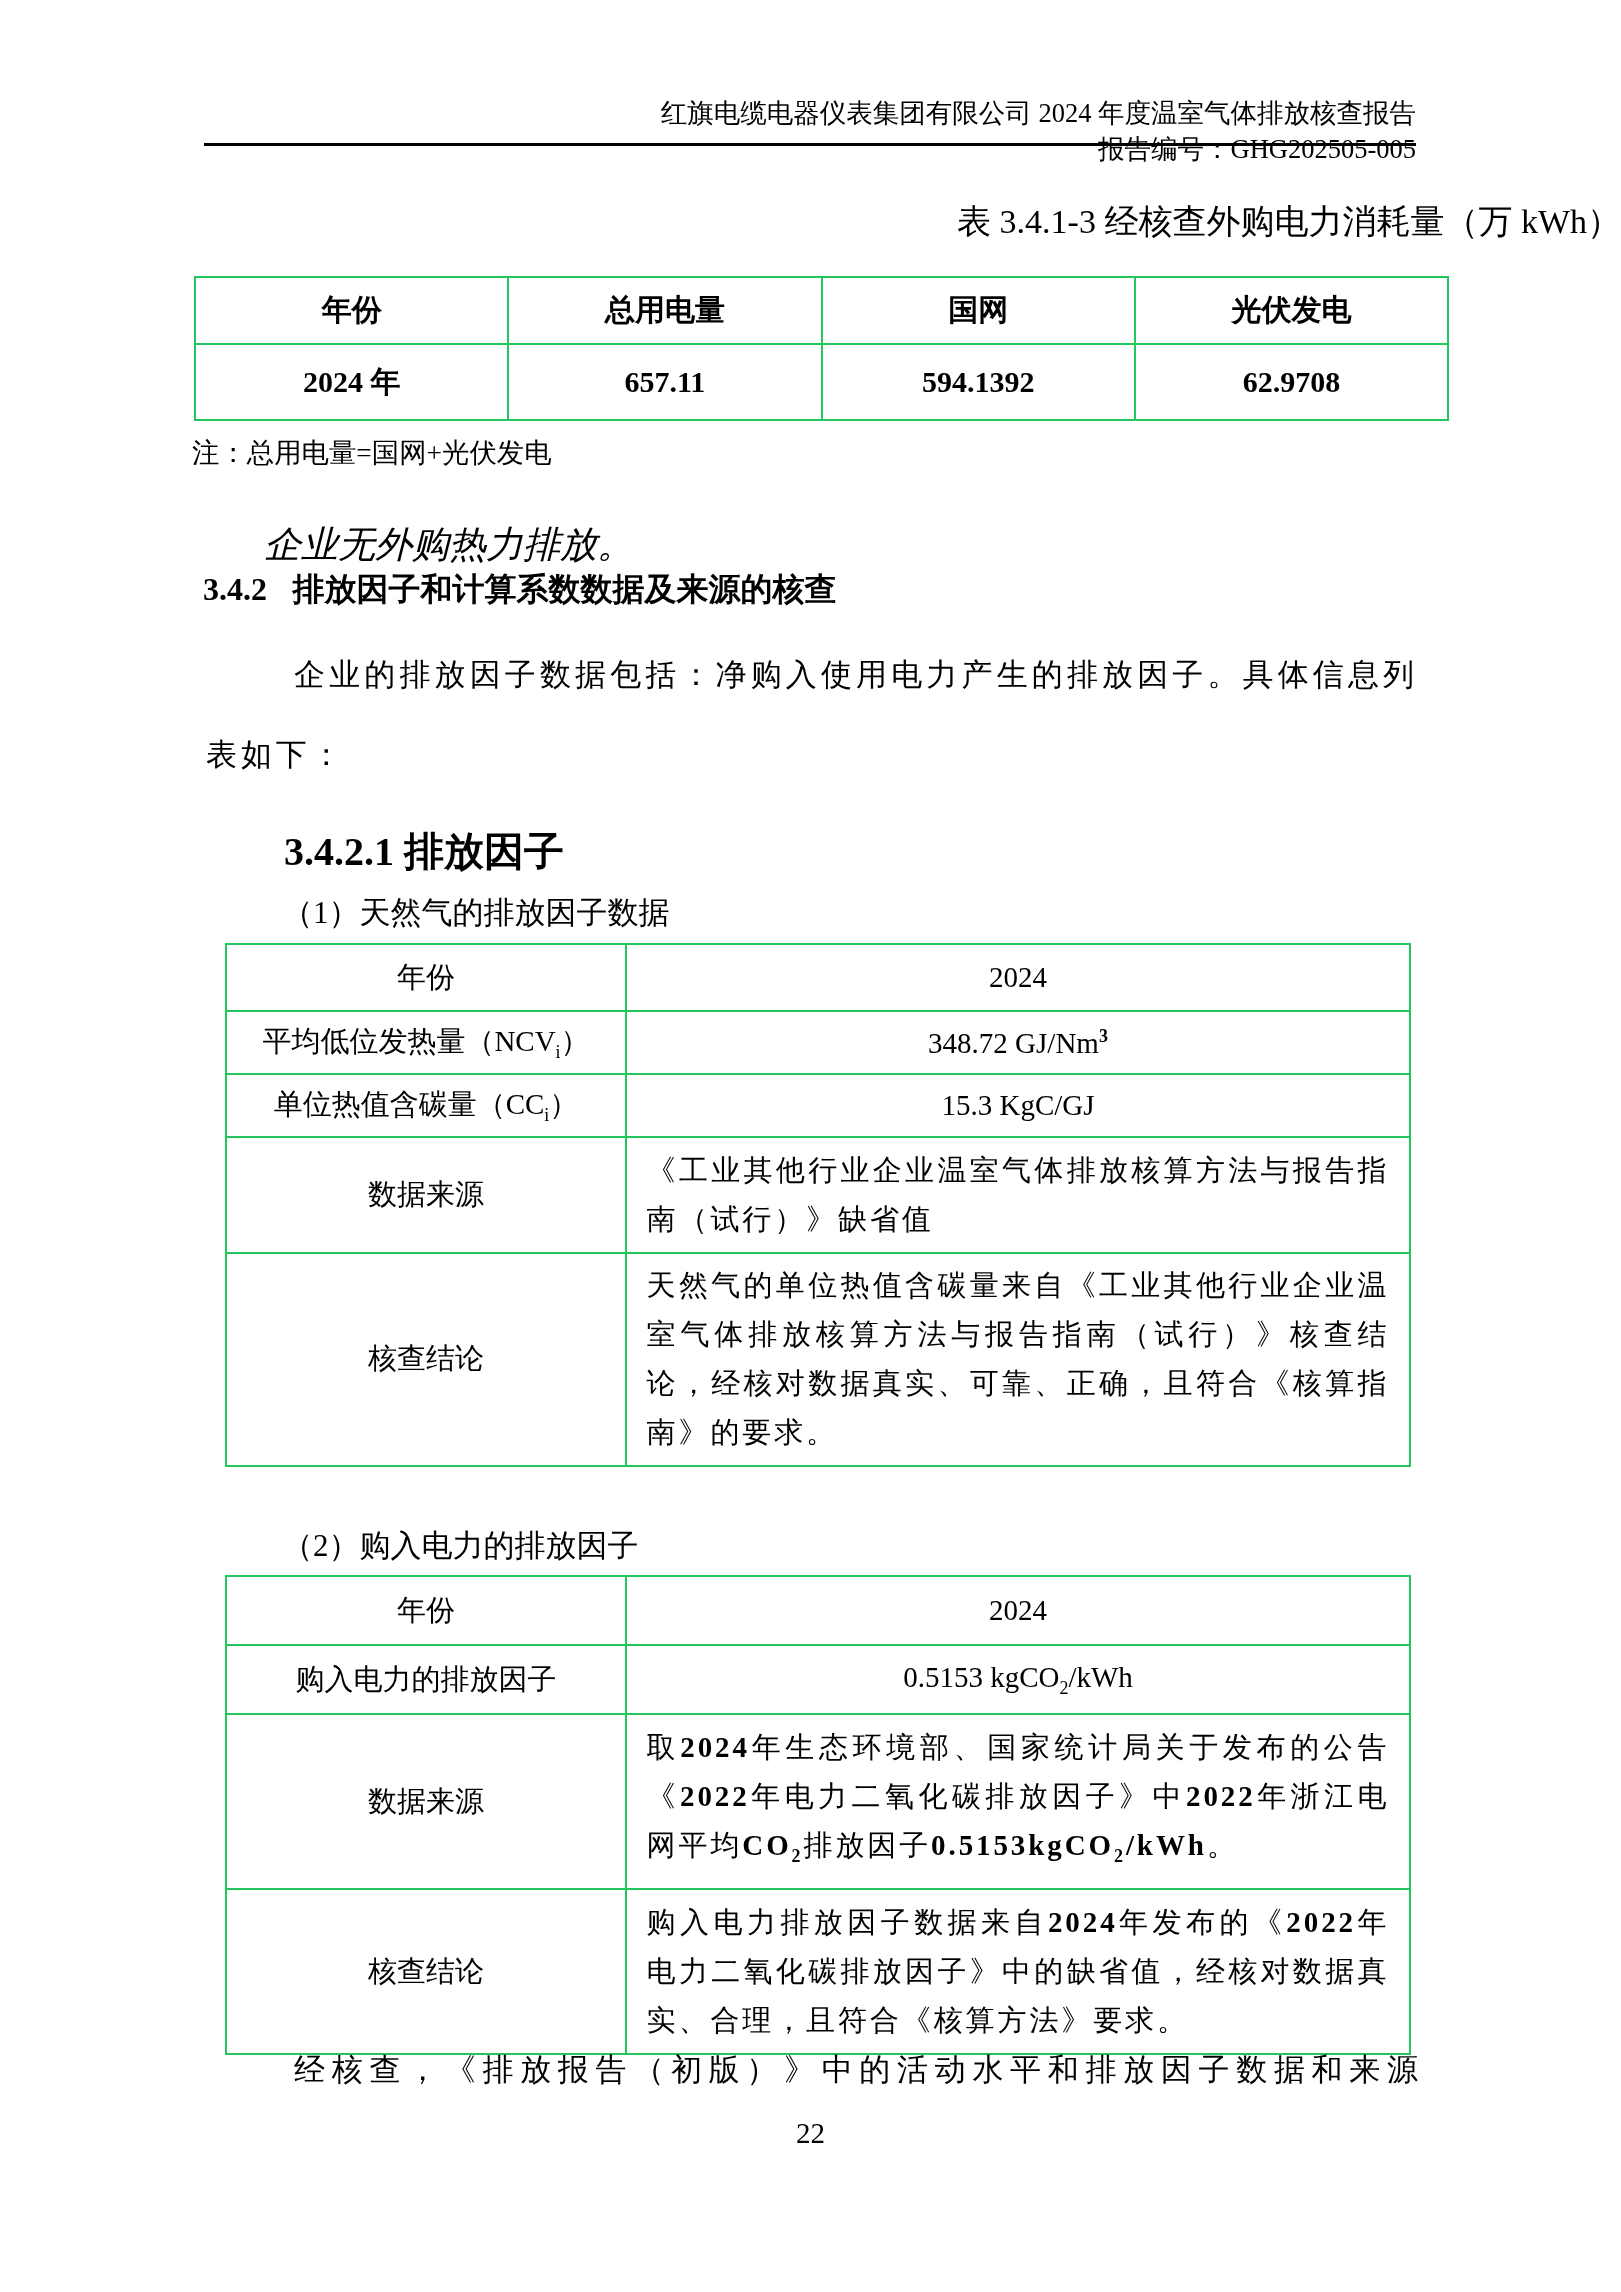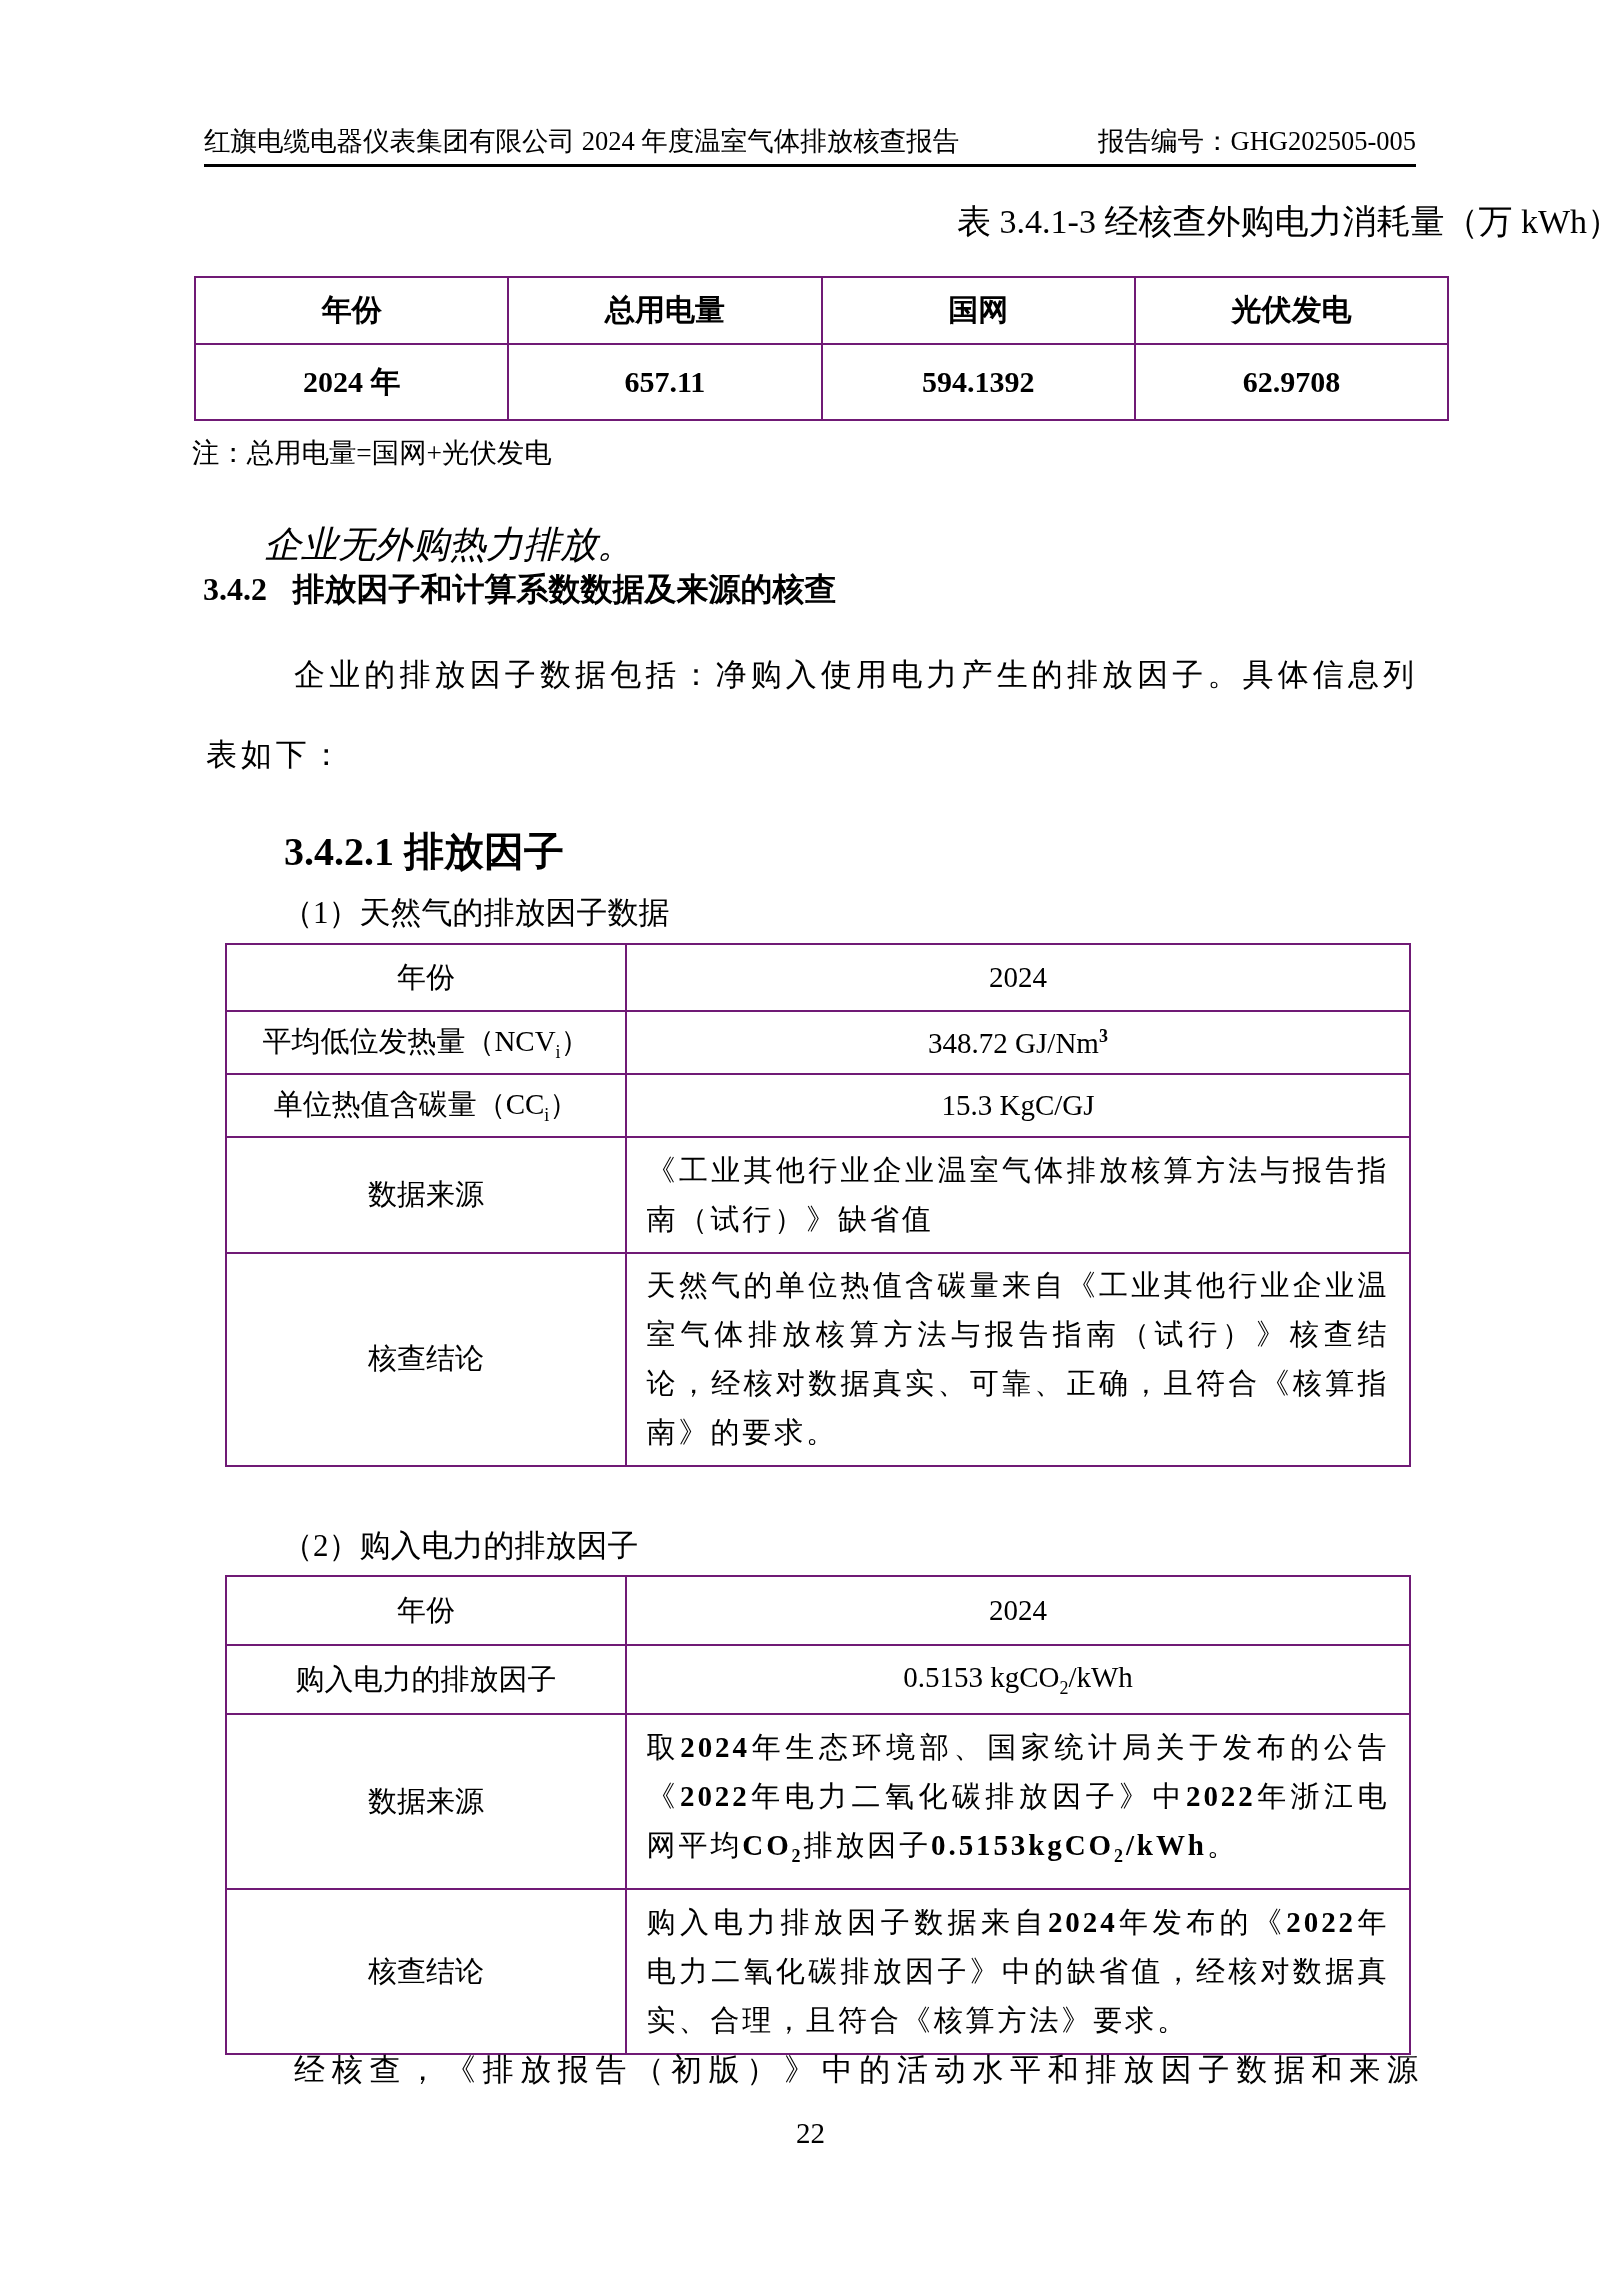--- a/index.html
+++ b/index.html
@@ -6,34 +6,34 @@
   html,body { background:#ffffff; }
   body {
     width:1621px; height:2293px; position:relative;
     font-family:"Liberation Serif","DejaVu Serif",serif;
     color:#000;
   }
   .abs { position:absolute; }
 
   
   .page-header {
-    top:116px; left:204px; width:1212px; height:51px;
+    top:95px; left:204px; width:1212px; height:51px;
     border-bottom:3.9px solid #000;
     display:flex; justify-content:space-between; align-items:flex-end;
-    padding-bottom:4.9px; font-size:26.5px; white-space:nowrap;
+    padding-bottom:4.9px; font-size:26.5px; white-space:nowrap;flex-direction:column;
   }
 
   
   .doc-title {
     top:199px; left:0; width:1621px; text-align:right;
     font-size:34px; font-weight:normal;
   }
 
   table { border-collapse:collapse; table-layout:fixed; }
-  td { border:2px solid #701a75; }
+  td { border:2px solid #22c55e; }
 
   .t1 {
     position:absolute; top:276px; left:194px; width:1255px;
     font-size:30px; font-weight:bold;
   }
   .t1 td { text-align:center; vertical-align:middle; }
   .t1 .hrow td { height:67px; }
   .t1 .drow td { height:76px; }
 
   .note { top:435px; left:192px; font-size:27.4px; }

